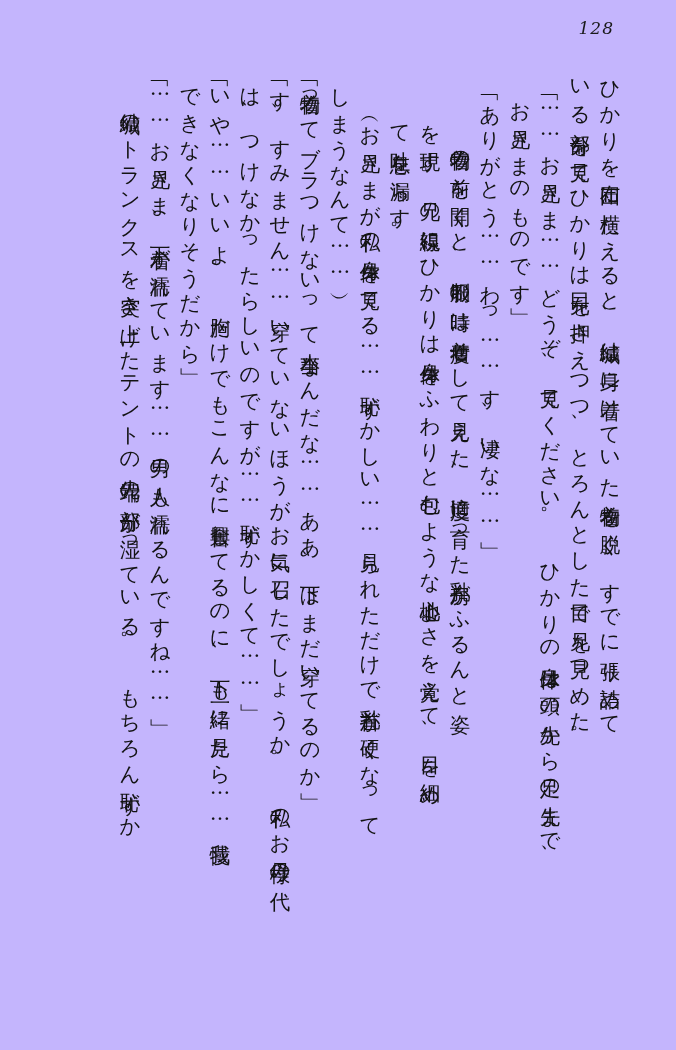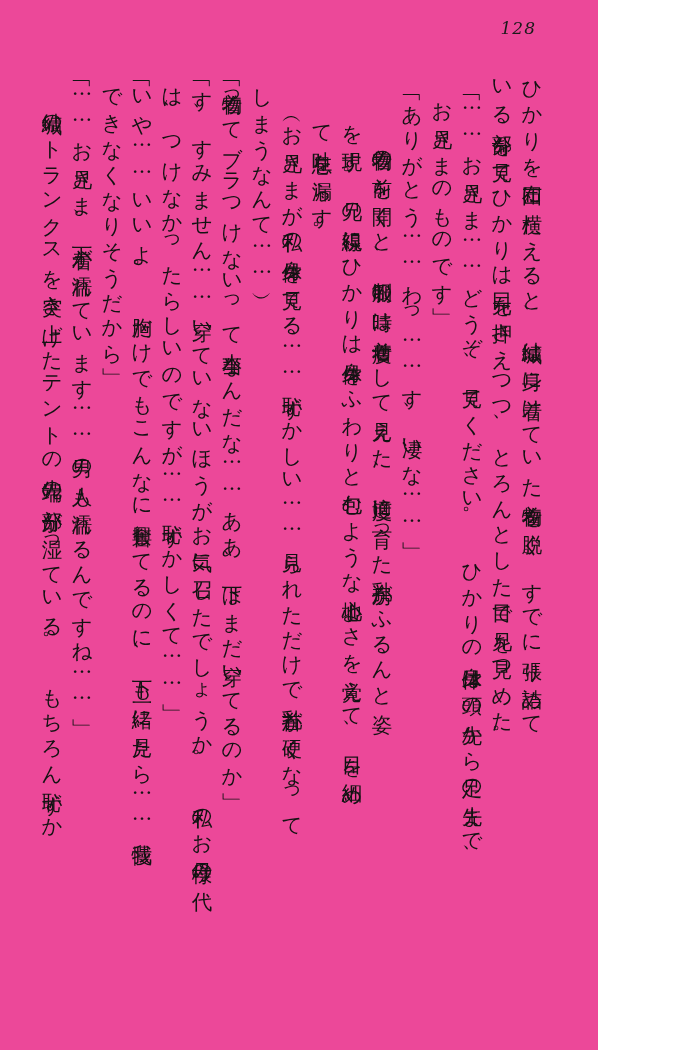--- a/index.html
+++ b/index.html
@@ -10,24 +10,24 @@
   body {
     width: 676px;
     height: 1050px;
     overflow: hidden;
     font-family: "DejaVu Serif", "Liberation Serif", serif;
     color: #111111;
   }
 
   .page {
     position: relative;
-    width: 598px;
+    width: 676px;
     height: 1050px;
     box-sizing: border-box;
-    background: #ec4899;
+    background: #c4b5fd;
   }
 
   
   .page-number {
     position: absolute;
     top: 18px;
     right: 62px;
     font-family: "DejaVu Serif", "Liberation Serif", serif;
     font-style: italic;
     font-size: 17px;

